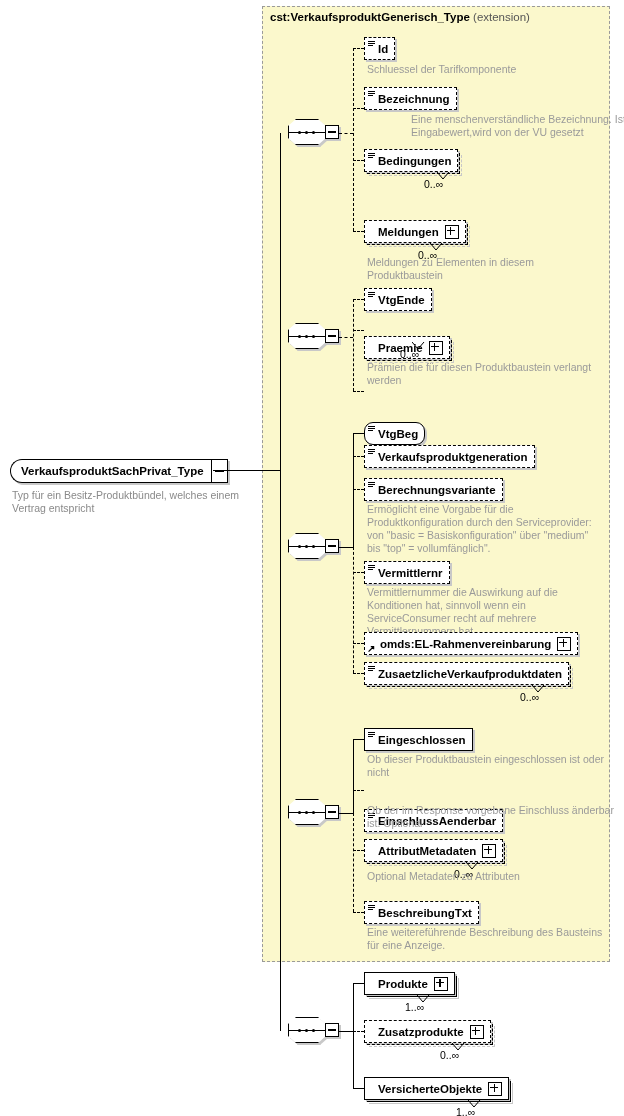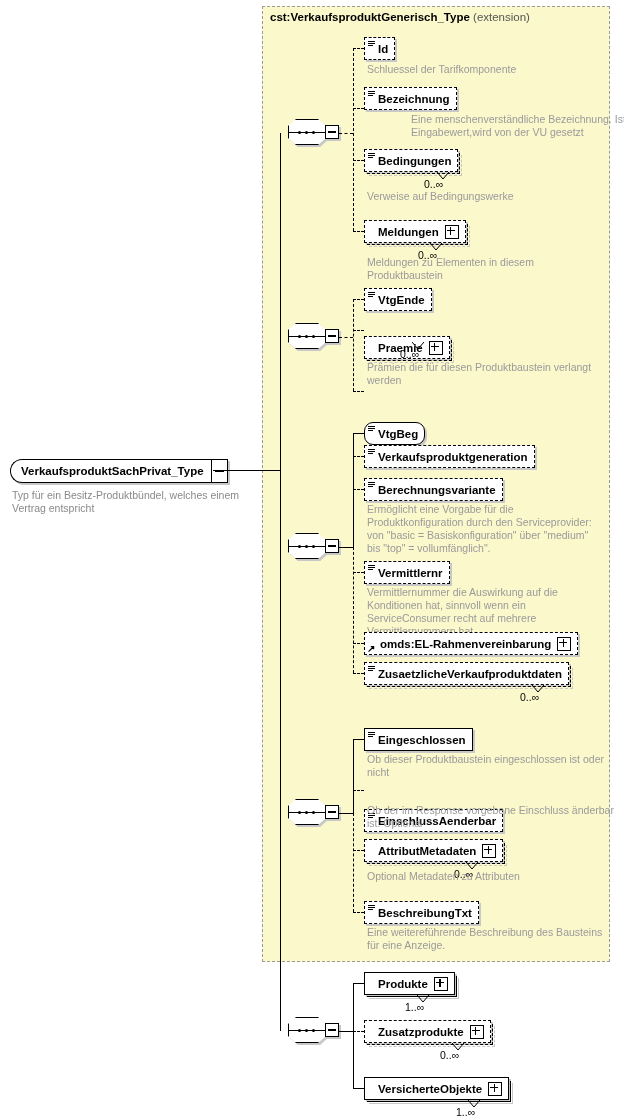--- a/index.html
+++ b/index.html
@@ -206,21 +206,20 @@
         <i></i>
       </span>
     <span>Bedingungen</span>
   </div>
   <div class="swoosh" style="left:437px;top:172px;">
     <svg width="13" height="8">
         <path d="M0,0 L6,7 L12,0" fill="none" stroke="#000" stroke-width="1"></path>
       </svg>
   </div>
   <div class="card" style="left:424px;top:178px;">0..∞</div>
-  <div class="desc" style="left:367px;top:190px;width:245px;">Verweise auf Bedingungswerke</div>
 
   <div class="hdash" style="left:353px;top:231px;width:11px;"></div>
   <div class="elem opt rep" style="left:364px;top:220px;">
 
     <span>Meldungen</span>
     <span class="plus"></span>
   </div>
   <div class="swoosh" style="left:430px;top:243px;">
     <svg width="13" height="8">
         <path d="M0,0 L6,7 L12,0" fill="none" stroke="#000" stroke-width="1"></path>

